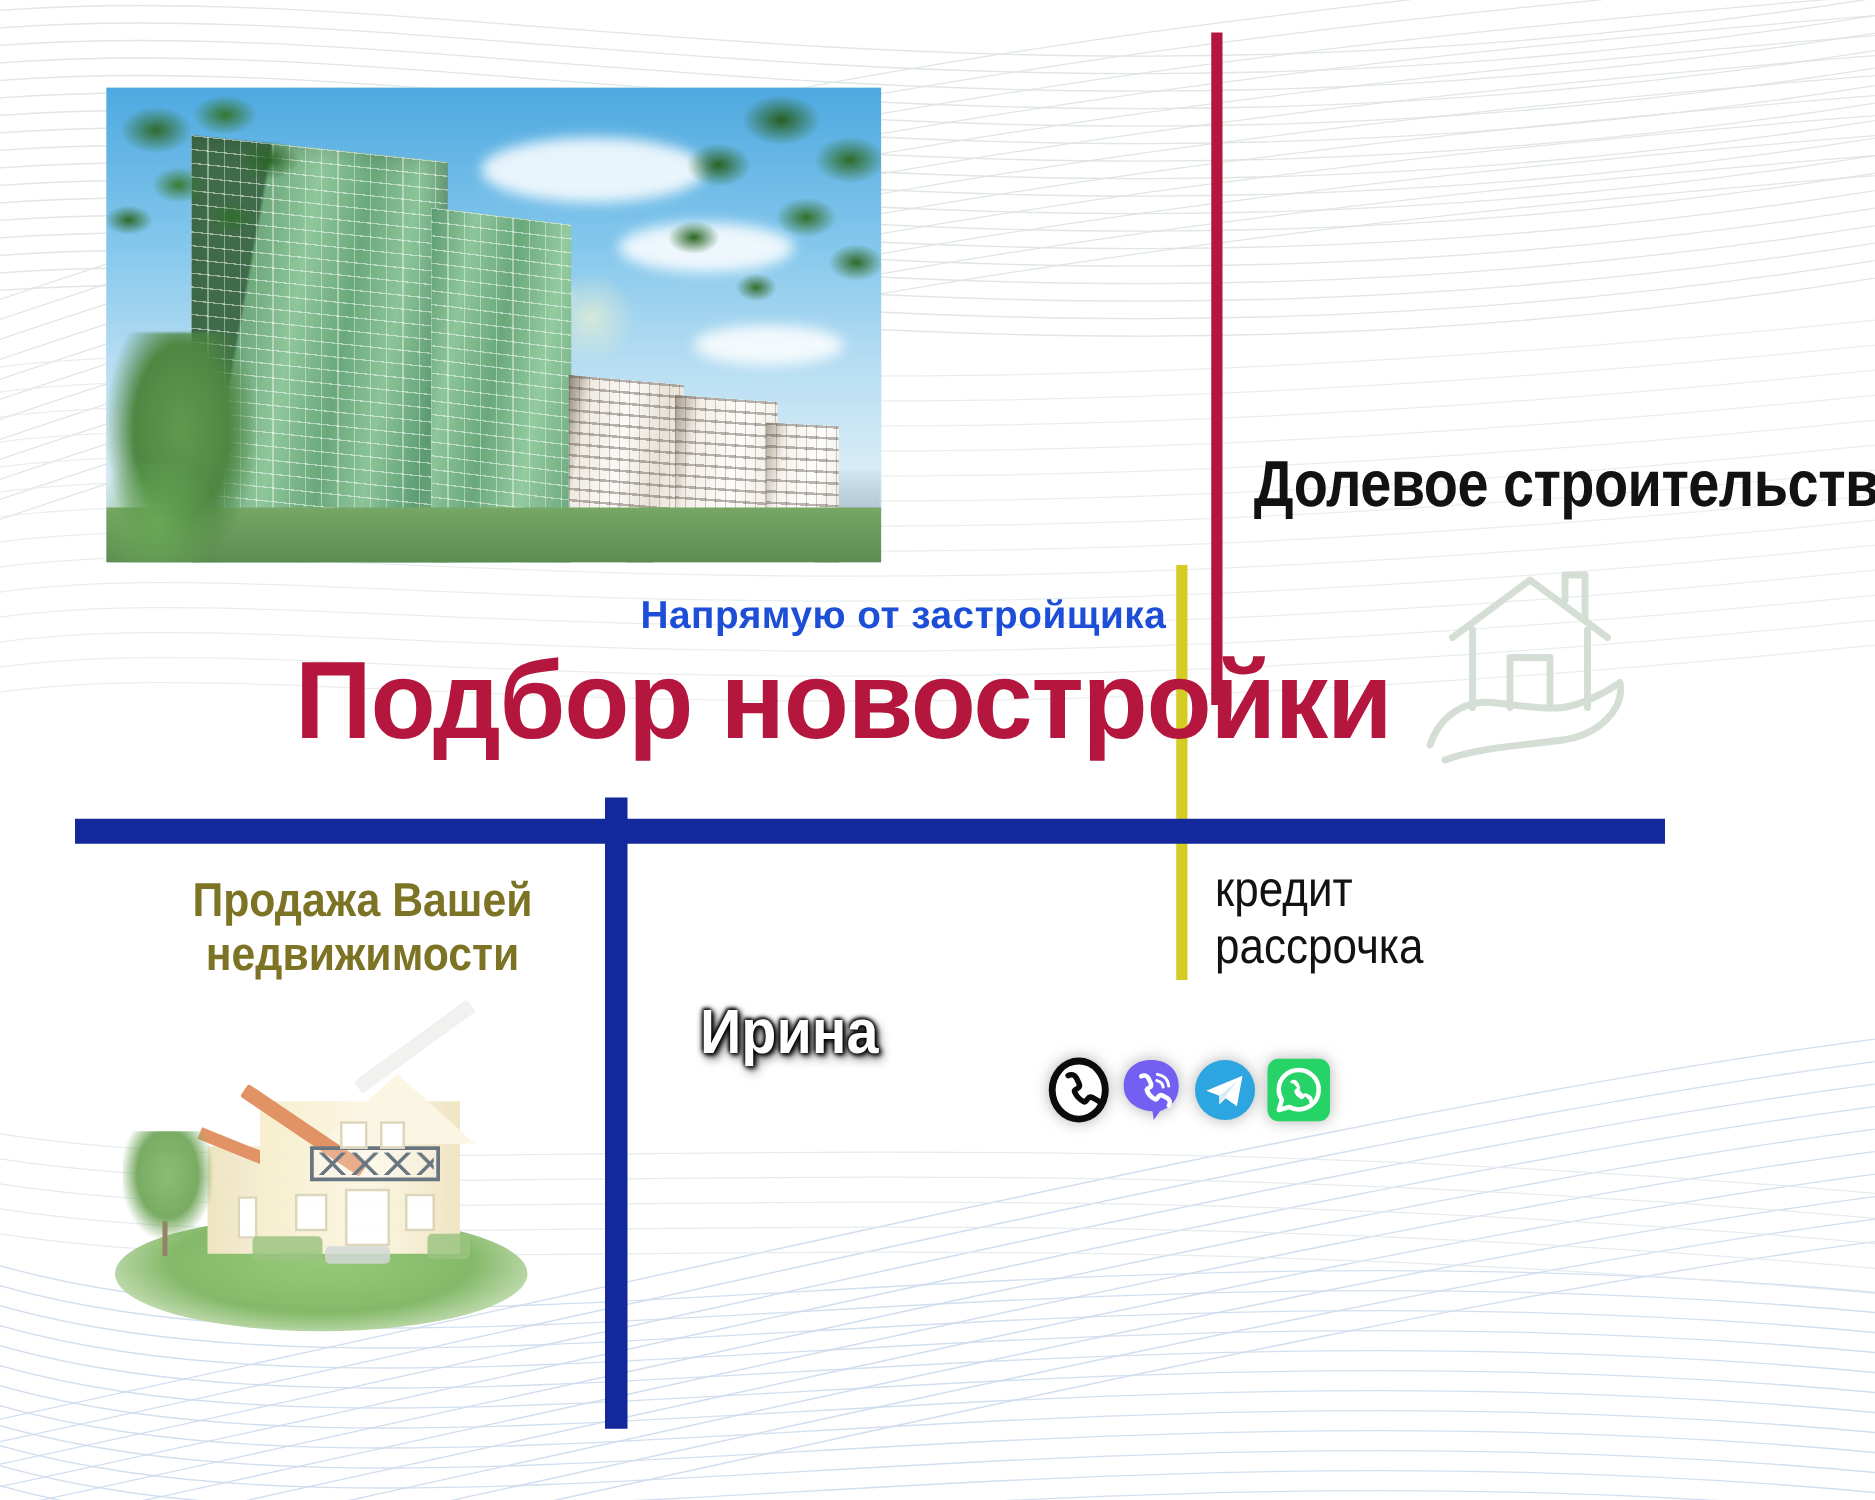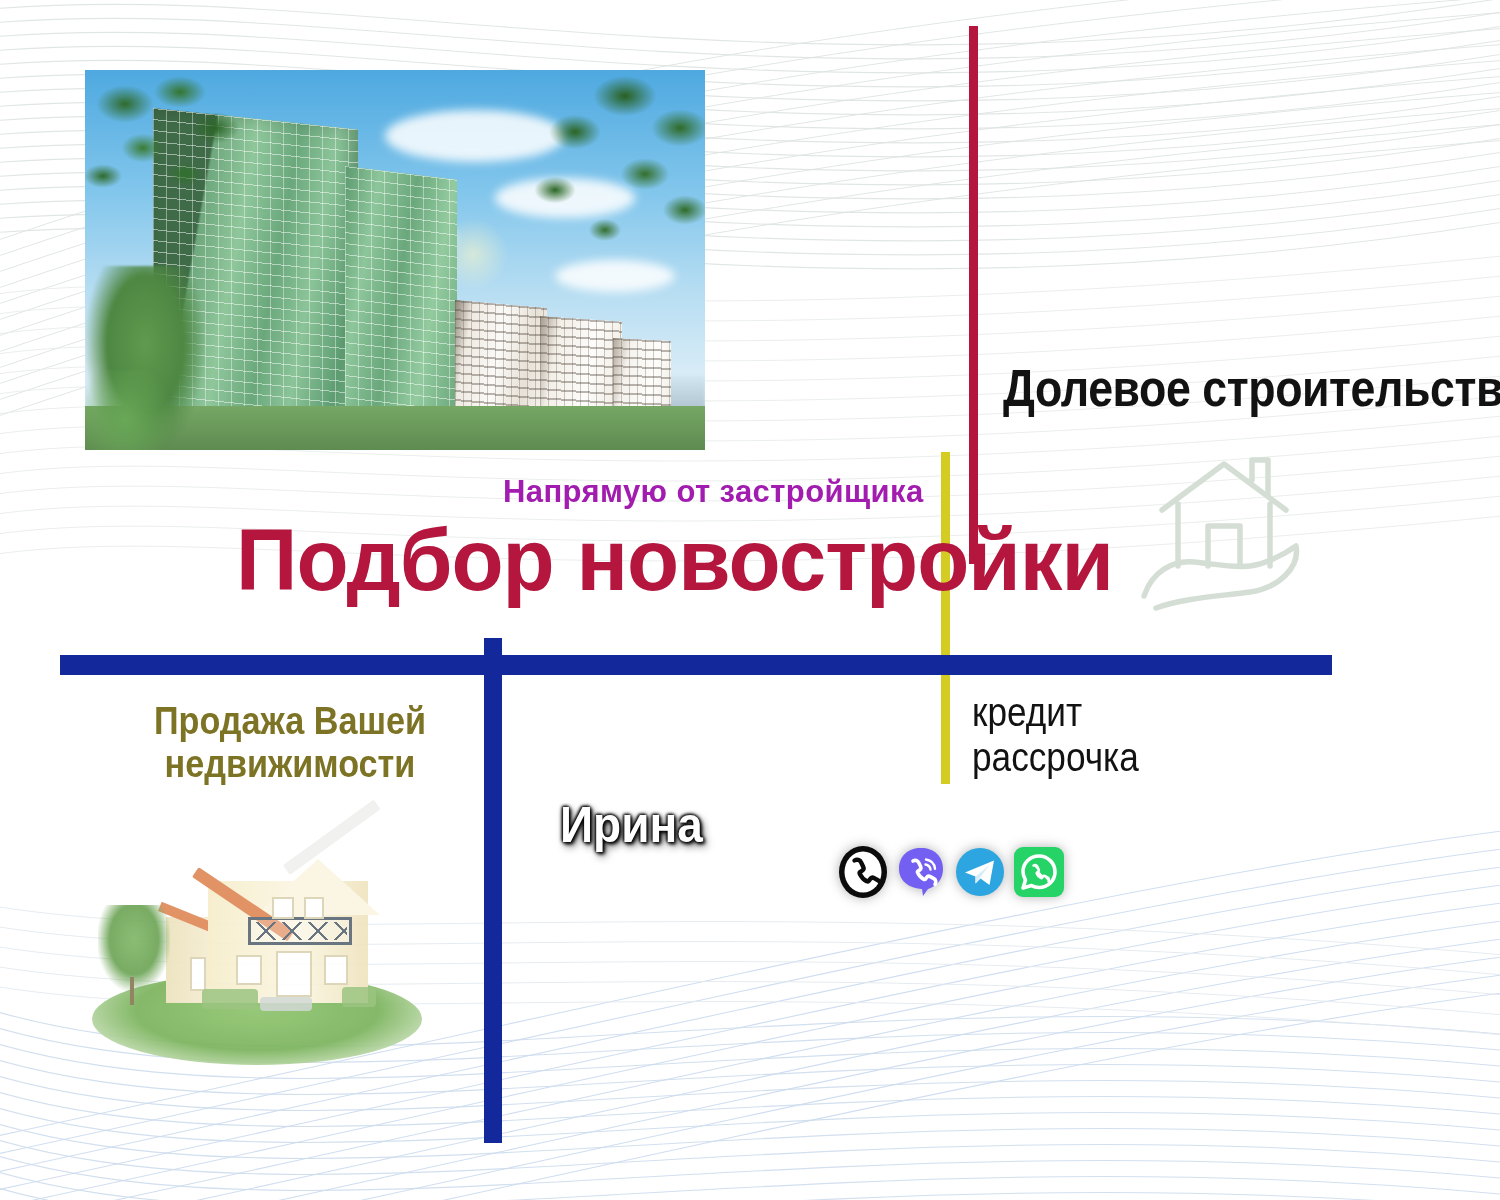--- a/index.html
+++ b/index.html
@@ -127,23 +127,23 @@
   .hedge { position:absolute; background:#93bf77; border-radius:4px; opacity:.85; }
 
   
   .rule-v-red { position:absolute; left:969px; top:26px; width:9px; height:538px; background:#B4163E; }
   .rule-v-yellow { position:absolute; left:941px; top:452px; width:9px; height:332px; background:#D4CC22; }
   .rule-h-blue { position:absolute; left:60px; top:655px; width:1272px; height:20px; background:#13299B; }
   .rule-v-blue { position:absolute; left:484px; top:638px; width:18px; height:505px; background:#13299B; }
 
   
   .subtitle {
-    position:absolute; left:503px; top:474px; width:450px;
-    font-size:31px; font-weight:bold; color:#a21caf; letter-spacing:.4px;
-    text-align:left; white-space:nowrap;
+    position:absolute; left:483px; top:474px; width:450px;
+    font-size:31px; font-weight:bold; color:#1d4ed8; letter-spacing:.4px;
+    text-align:right; white-space:nowrap;
   }
   .headline {
     position:absolute; left:236px; top:516px; width:712px;
     font-size:88px; font-weight:bold; color:#B4163E;
     letter-spacing:-1px; line-height:1; white-space:nowrap;
     transform:scaleX(.97); transform-origin:left center;
   }
   .share-title {
     position:absolute; left:1003px; top:358px; width:450px;
     font-size:52px; font-weight:bold; color:#121212;

